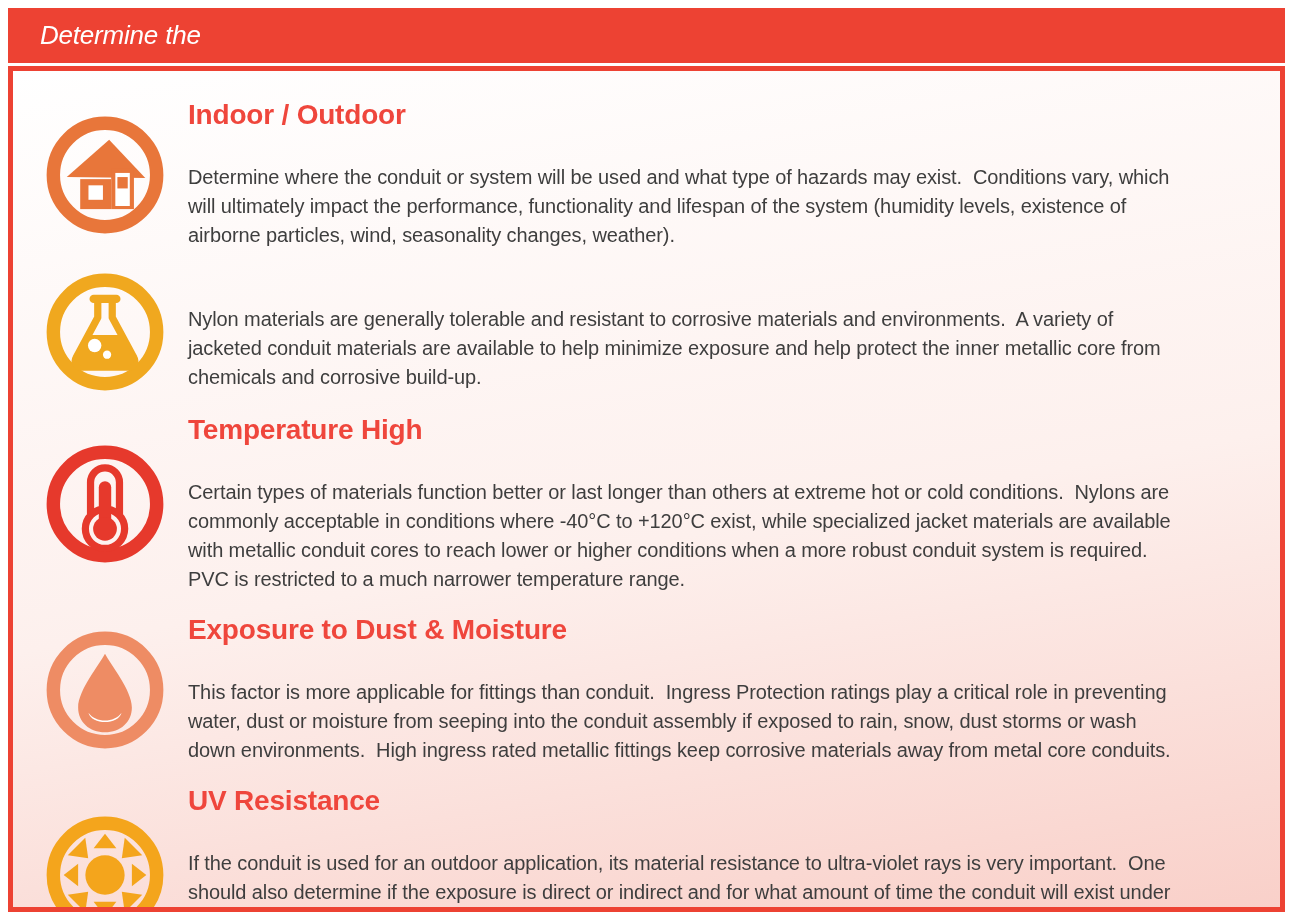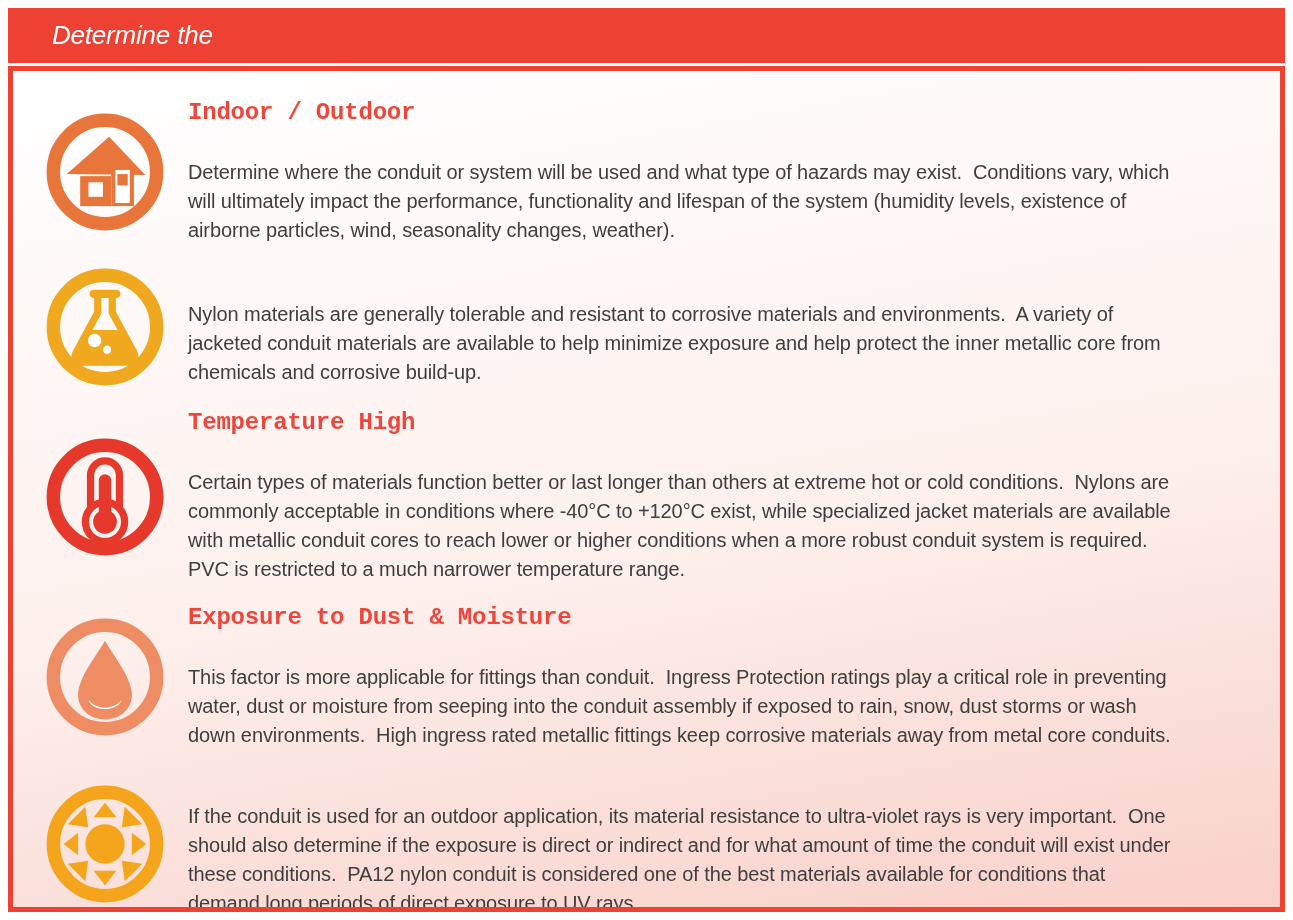--- a/index.html
+++ b/index.html
@@ -1,39 +1,39 @@
 <!DOCTYPE html>
 <html><head>
 <meta charset="utf-8">
 <style>
   * { margin:0; padding:0; box-sizing:border-box; }
   html,body { width:1293px; height:920px; background:#ffffff; font-family:"Liberation Sans", sans-serif; }
   .page { position:relative; width:1293px; height:920px; background:#ffffff; overflow:hidden; }
 
   .banner {
     position:absolute; left:8px; top:8px; right:8px; height:55px;
-    display:flex; align-items:center; padding-left:44px;
+    display:flex; align-items:center; padding-left:32px;
     color:#ffffff; font-style:italic; font-size:26px; letter-spacing:-0.2px;
     white-space:pre;
   }
   .banner strong { font-weight:bold; }
 
   .content {
     position:absolute; left:8px; right:8px; top:66px; bottom:8px;
     border:5px solid #ED4233;
     background: linear-gradient(170deg, var(--bg-top, #ffffff) 0%, #fdf0ed 55%, var(--bg-bottom, #F9D0C9) 100%);
     padding-top:28px;
     overflow:hidden;
   }
 
   .row { display:flex; align-items:center; margin-bottom:20px; }
   .icon-col { flex:none; width:175px; padding-left:30px; }
   .icon-col svg { display:block; width:124px; height:124px; }
   .text-col { width:985px; }
-  .text-col h2 { font-size:24px; font-weight:bold; margin-bottom:6px; letter-spacing:-0.2px;font-family:Liberation Mono, monospace; }
+  .text-col h2 { font-size:28px; font-weight:bold; margin-bottom:6px; letter-spacing:-0.2px; }
   .text-col p { font-size:20px; line-height:29px; letter-spacing:-0.1px; white-space:pre-wrap;margin-top:32px; }
 </style>
 </head>
 <body>
 
 <div class="page">
 
   <header class="banner" style="background-color: rgb(237, 66, 51);">
     <span>Determine the </span>
   </header>
@@ -117,18 +117,19 @@
             <polygon points="60,20 49,34 71,34" transform="rotate(180 60 60)"></polygon>
             <polygon points="60,20 49,34 71,34" transform="rotate(270 60 60)"></polygon>
             <polygon points="60,37 48,21 72,21" transform="rotate(45 60 60)"></polygon>
             <polygon points="60,37 48,21 72,21" transform="rotate(135 60 60)"></polygon>
             <polygon points="60,37 48,21 72,21" transform="rotate(225 60 60)"></polygon>
             <polygon points="60,37 48,21 72,21" transform="rotate(315 60 60)"></polygon>
           </g>
         </svg>
       </div>
       <div class="text-col">
+        <h2 style="color: rgb(239, 70, 60);">UV Resistance</h2>
         <p>If the conduit is used for an outdoor application, its material resistance to ultra-violet rays is very important.  One should also determine if the exposure is direct or indirect and for what amount of time the conduit will exist under these conditions.  PA12 nylon conduit is considered one of the best materials available for conditions that demand long periods of direct exposure to UV rays.</p>
       </div>
     </section>
 
   </main>
 </div>
 
 </body></html>

